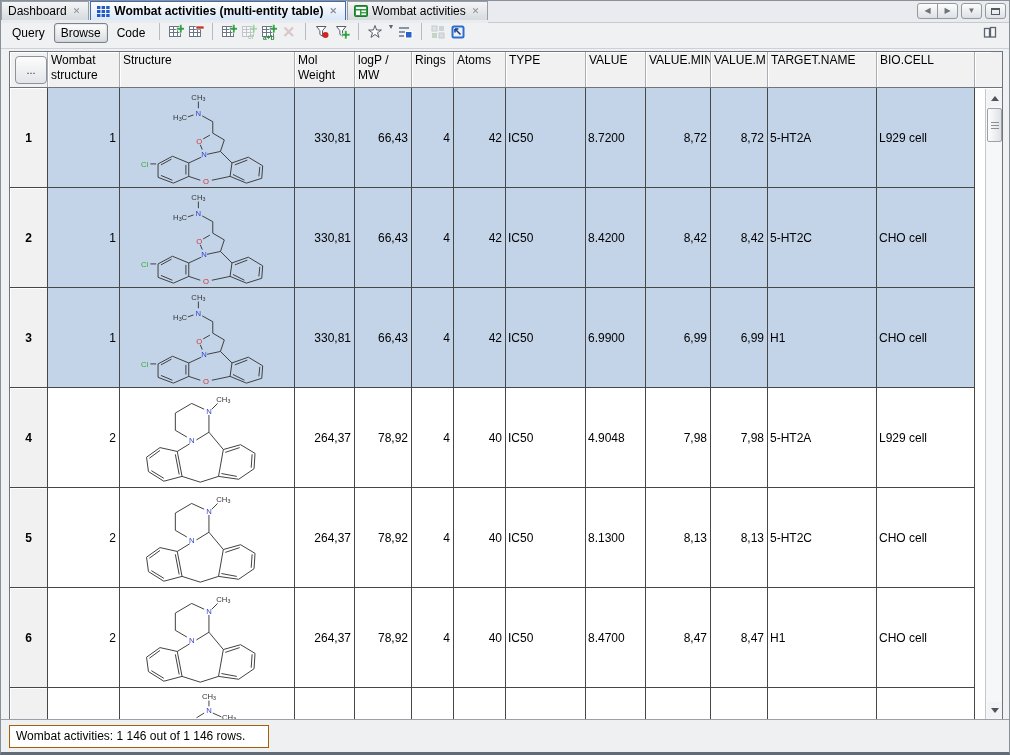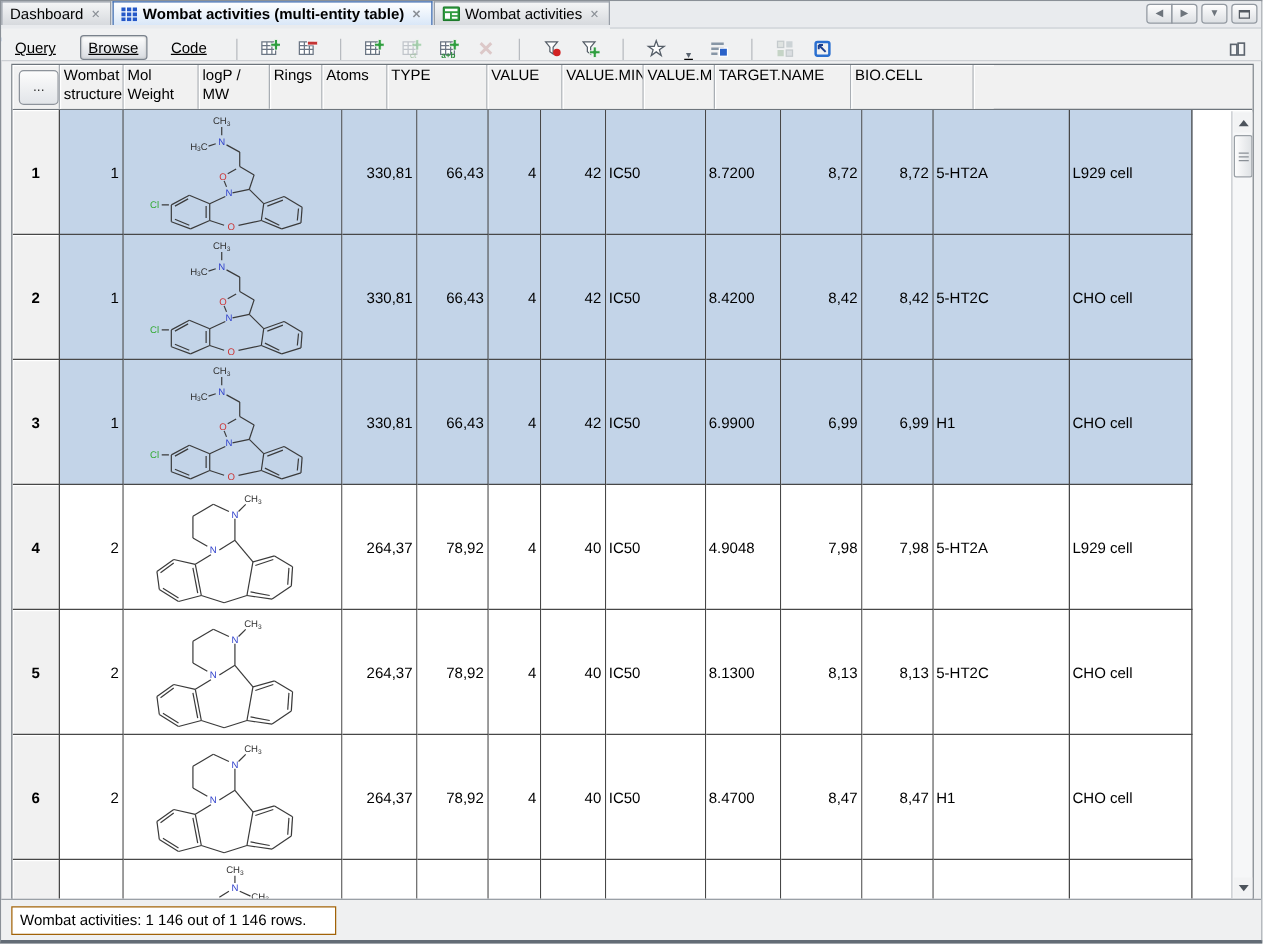--- a/index.html
+++ b/index.html
@@ -25,21 +25,21 @@
   .winbtn { width:21px; height:16px; border:1px solid #9299a1; border-radius:3px;
     background:linear-gradient(#fdfdfd,#dde0e4); display:flex; align-items:center; justify-content:center;
     color:#6d747c; font-size:8px; line-height:8px; }
   .btn-pair { display:flex; }
   .btn-pair .winbtn:first-child { border-top-right-radius:0; border-bottom-right-radius:0; }
   .btn-pair .winbtn:last-child { border-top-left-radius:0; border-bottom-left-radius:0; margin-left:-1px; }
   .maxglyph { width:9px; height:7px; border:1px solid #555b63; border-top-width:2px; }
 
   
   .toolbar { position:absolute; left:0; top:22px; right:0; height:26px; background:#f0f1f2;
-    border-bottom:1px solid #cdd0d4; display:flex; align-items:flex-end; padding:0 4px; gap:12px;text-decoration:underline; }
+    border-bottom:1px solid #cdd0d4; display:flex; align-items:flex-start; padding:0 4px; gap:2px; }
   .tbtn { padding:2px 6px; border:1px solid transparent; border-radius:3px; }
   .tbtn.pressed { border-color:#7a828c; background:linear-gradient(#fefefe,#d8dce1);
     box-shadow:inset 0 0 2px #bbb; }
   .tsep { width:1px; height:17px; background:#b7bbc0; margin:0 5px; }
   .ticon { width:18px; height:18px; display:flex; align-items:center; justify-content:center; }
   .ticon svg { width:16px; height:16px; }
   .ticon.dis { opacity:.5; }
   .caret { font-size:7px; color:#5a6470; margin-left:1px; }
   .toolbar-right { margin-left:auto; display:flex; align-items:center; padding-right:6px; }
 
@@ -55,21 +55,21 @@
   .gbody { width:977px; height:632px; overflow:hidden; }
   .tr { display:flex; height:100px; }
   .td { border-right:1px solid #474747; border-bottom:1px solid #474747; background:#fff;
     display:flex; align-items:center; overflow:hidden; white-space:nowrap; }
   .tr.sel .td { background:#c3d4e8; }
   .td.rownum { background:#f1f1f1 !important; box-shadow:inset 1px 1px 0 #fff;
     font-weight:bold; justify-content:center; }
   .td.right { justify-content:flex-end; padding-right:3px; }
   .td.left  { justify-content:flex-start; padding-left:2px; }
   .td.structure { justify-content:center; padding:1px; }
-  .c0{width:38px}.c1{width:51px}.c2{width:175px}.c3{width:60px}.c4{width:57px}.c5{width:42px}
+  .c0{width:38px}.c1{width:72px}.c2{width:175px}.c3{width:60px}.c4{width:57px}.c5{width:42px}
   .c6{width:52px}.c7{width:80px}.c8{width:60px}.c9{width:65px}.c10{width:57px}.c11{width:109px}.c12{width:98px}
   .mol { width:171px; height:96px; }
 
   
   .vscroll { position:absolute; top:37px; right:0; bottom:0; width:17px; background:#f6f7f8;
     border-left:1px solid #c4c8cc; }
   .sb-btn { position:absolute; left:1px; width:15px; height:16px; background:#f2f3f4;
     display:flex; align-items:center; justify-content:center; }
   .sb-up { top:1px; } .sb-down { bottom:1px; }
   .arr-up { width:0; height:0; border-left:4px solid transparent; border-right:4px solid transparent;
@@ -362,20 +362,21 @@
             </g>
           </svg>
         </span>
     </span>
   </div>
 
   <div class="grid">
     <div class="ghead">
       <div class="hcell c0"><button class="corner">...</button></div>
       <div class="hcell c1">Wombat structure</div>
+      <div class="hcell c2">Structure</div>
       <div class="hcell c3">Mol Weight</div>
       <div class="hcell c4">logP / MW</div>
       <div class="hcell c5">Rings</div>
       <div class="hcell c6">Atoms</div>
       <div class="hcell c7">TYPE</div>
       <div class="hcell c8">VALUE</div>
       <div class="hcell c9">VALUE.MIN</div>
       <div class="hcell c10">VALUE.M</div>
       <div class="hcell c11">TARGET.NAME</div>
       <div class="hcell c12">BIO.CELL</div>

